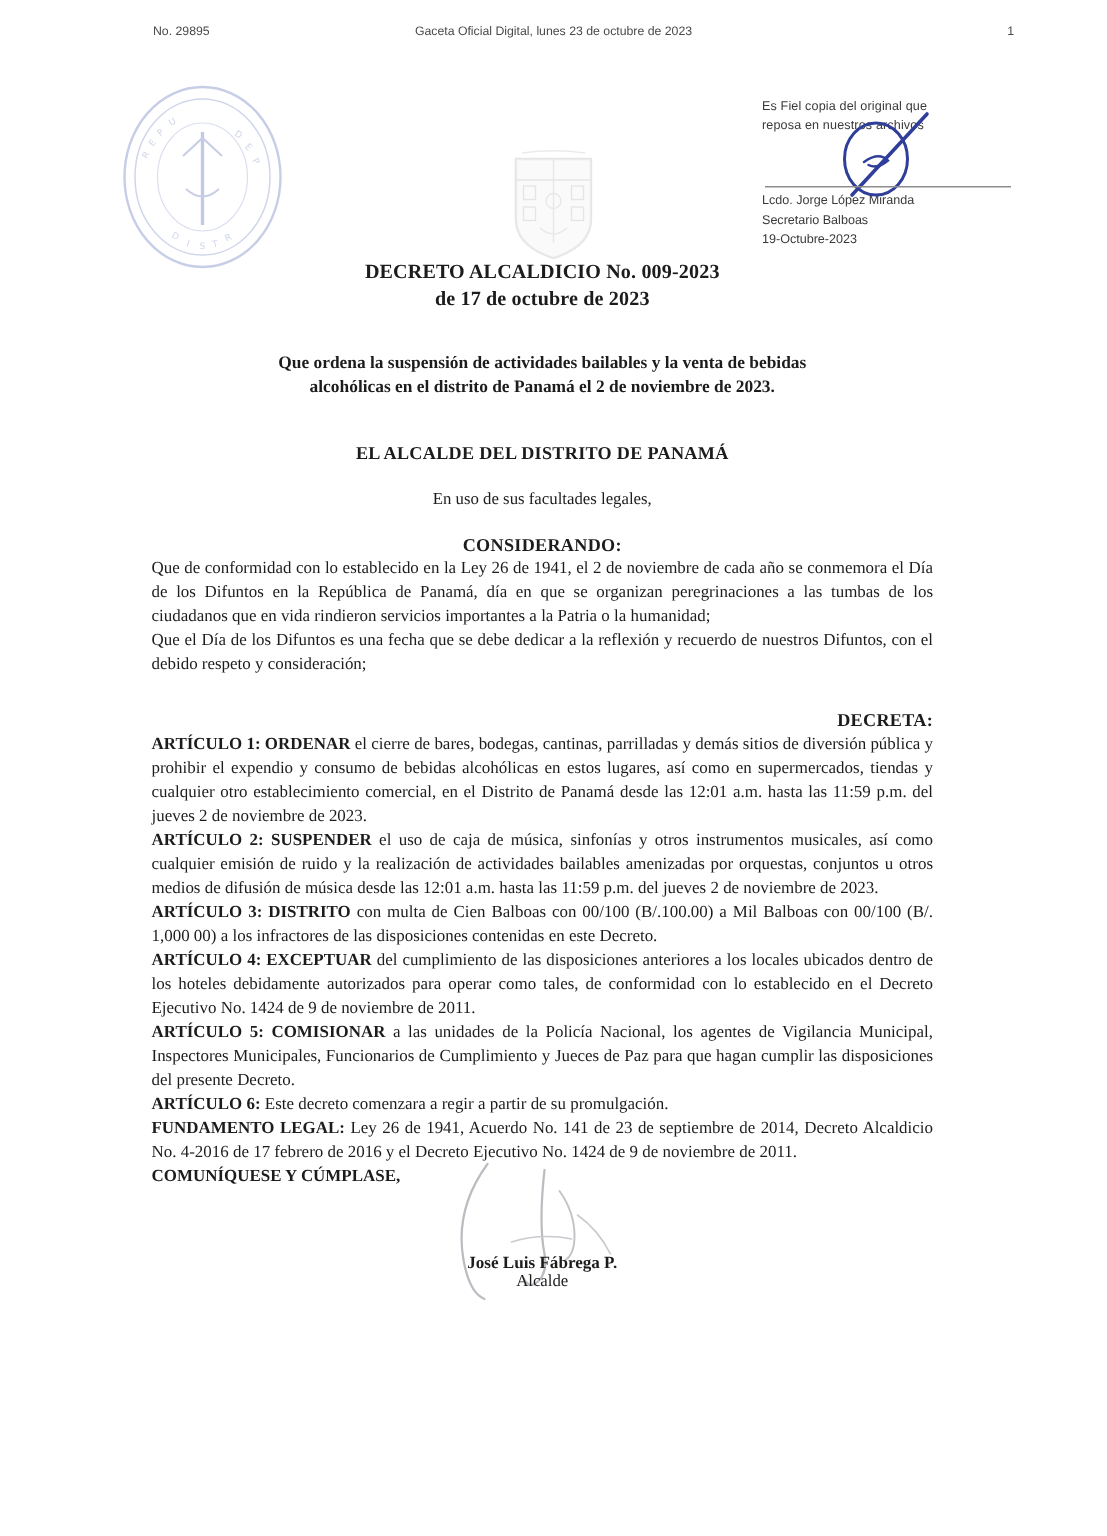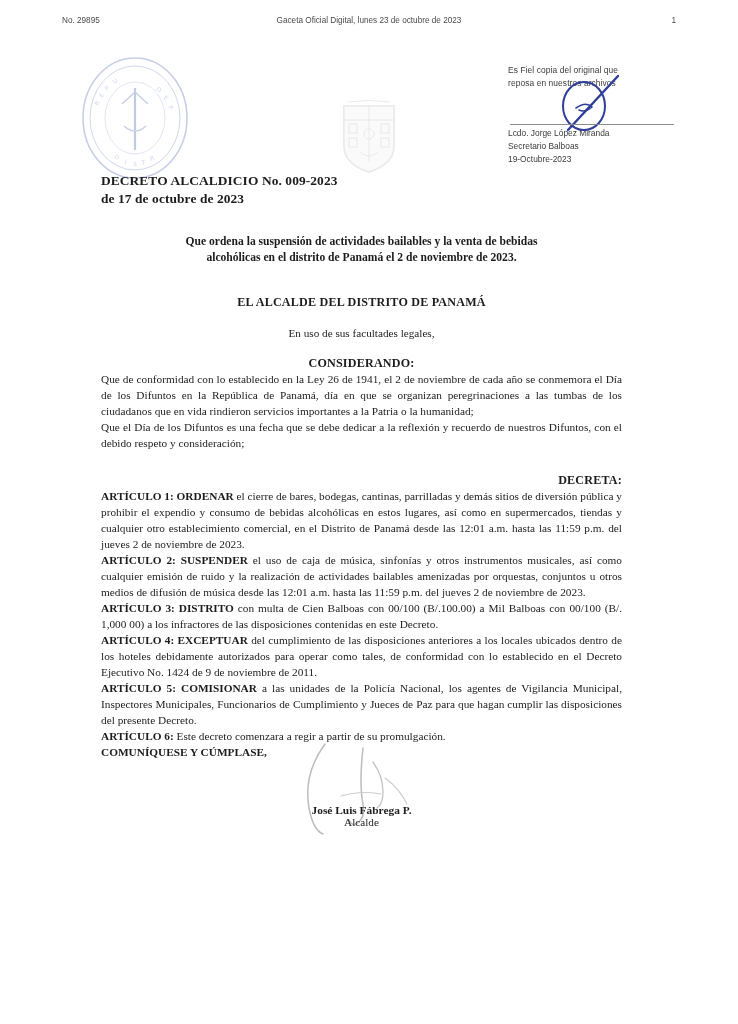--- a/index.html
+++ b/index.html
@@ -32,21 +32,21 @@
     display: flex;
     align-items: center;
     justify-content: space-between;
   }
   .gaceta-header .hdr-center {
     position: absolute;
     left: 0; right: 0;
     text-align: center;
   }
   .gaceta-header .hdr-left,
-  .gaceta-header .hdr-right { position: relative; z-index: 2; }
+  .gaceta-header .hdr-right { position: relative; z-index: 2; margin-left: 40px; }
 
   
   .emblem-band {
     position: absolute;
     top: 52px;
     left: 0;
     right: 0;
     height: 120px;
   }
 
@@ -108,20 +108,21 @@
   .cert-names div { white-space: nowrap; }
 
   
   .doc {
     position: absolute;
     top: 172px;
     left: 101px;
     width: 521px;
   }
   .title-block {
+    text-align: center;
     font-weight: bold;
     font-size: 13.4px;
     line-height: 1.33;
     letter-spacing: .1px;
   }
   .subtitle-block {
     text-align: center;
     font-weight: bold;
     font-size: 11.6px;
     line-height: 1.42;
@@ -288,20 +289,23 @@
     <p class="body-par mt-13">
       <span class="b">ARTÍCULO 4: EXCEPTUAR</span><span> del cumplimiento de las disposiciones anteriores a los locales ubicados dentro de los hoteles debidamente autorizados para operar como tales, de conformidad con lo establecido en el Decreto Ejecutivo No. 1424 de 9 de noviembre de 2011.</span>
     </p>
     <p class="body-par mt-13">
       <span class="b">ARTÍCULO 5: COMISIONAR</span><span> a las unidades de la Policía Nacional, los agentes de Vigilancia Municipal, Inspectores Municipales, Funcionarios de Cumplimiento y Jueces de Paz para que hagan cumplir las disposiciones del presente Decreto.</span>
     </p>
     <p class="body-par mt-13">
       <span class="b">ARTÍCULO 6:</span><span>   Este decreto comenzara a regir a partir de su promulgación.</span>
     </p>
 
+    <p class="body-par mt-14">
+      <span class="b">FUNDAMENTO LEGAL:</span><span> Ley 26 de 1941, Acuerdo No. 141 de 23 de septiembre de 2014, Decreto Alcaldicio No. 4-2016 de 17 febrero de 2016 y el Decreto Ejecutivo No. 1424 de 9 de noviembre de 2011.</span>
+    </p>
 
     <p class="body-par mt-20 b">COMUNÍQUESE Y CÚMPLASE,</p>
 
     <div class="signature-block">
       <div class="hand-sign">
         <svg viewBox="0 0 190 110" xmlns="http://www.w3.org/2000/svg">
           <path d="M58 2 q-22 30 -16 64 q4 22 14 26" fill="none" stroke="#6b6b77" stroke-width="1.5" stroke-linecap="round"></path>
           <path d="M96 6 q-4 36 0 56 q2 12 -4 18 q-6 6 -10 -2" fill="none" stroke="#6b6b77" stroke-width="1.5" stroke-linecap="round"></path>
           <path d="M106 20 q10 14 10 30 q0 12 -6 16" fill="none" stroke="#7a7a86" stroke-width="1.3" stroke-linecap="round"></path>
           <path d="M118 36 q14 10 22 26" fill="none" stroke="#8a8a96" stroke-width="1.1" stroke-linecap="round"></path>

